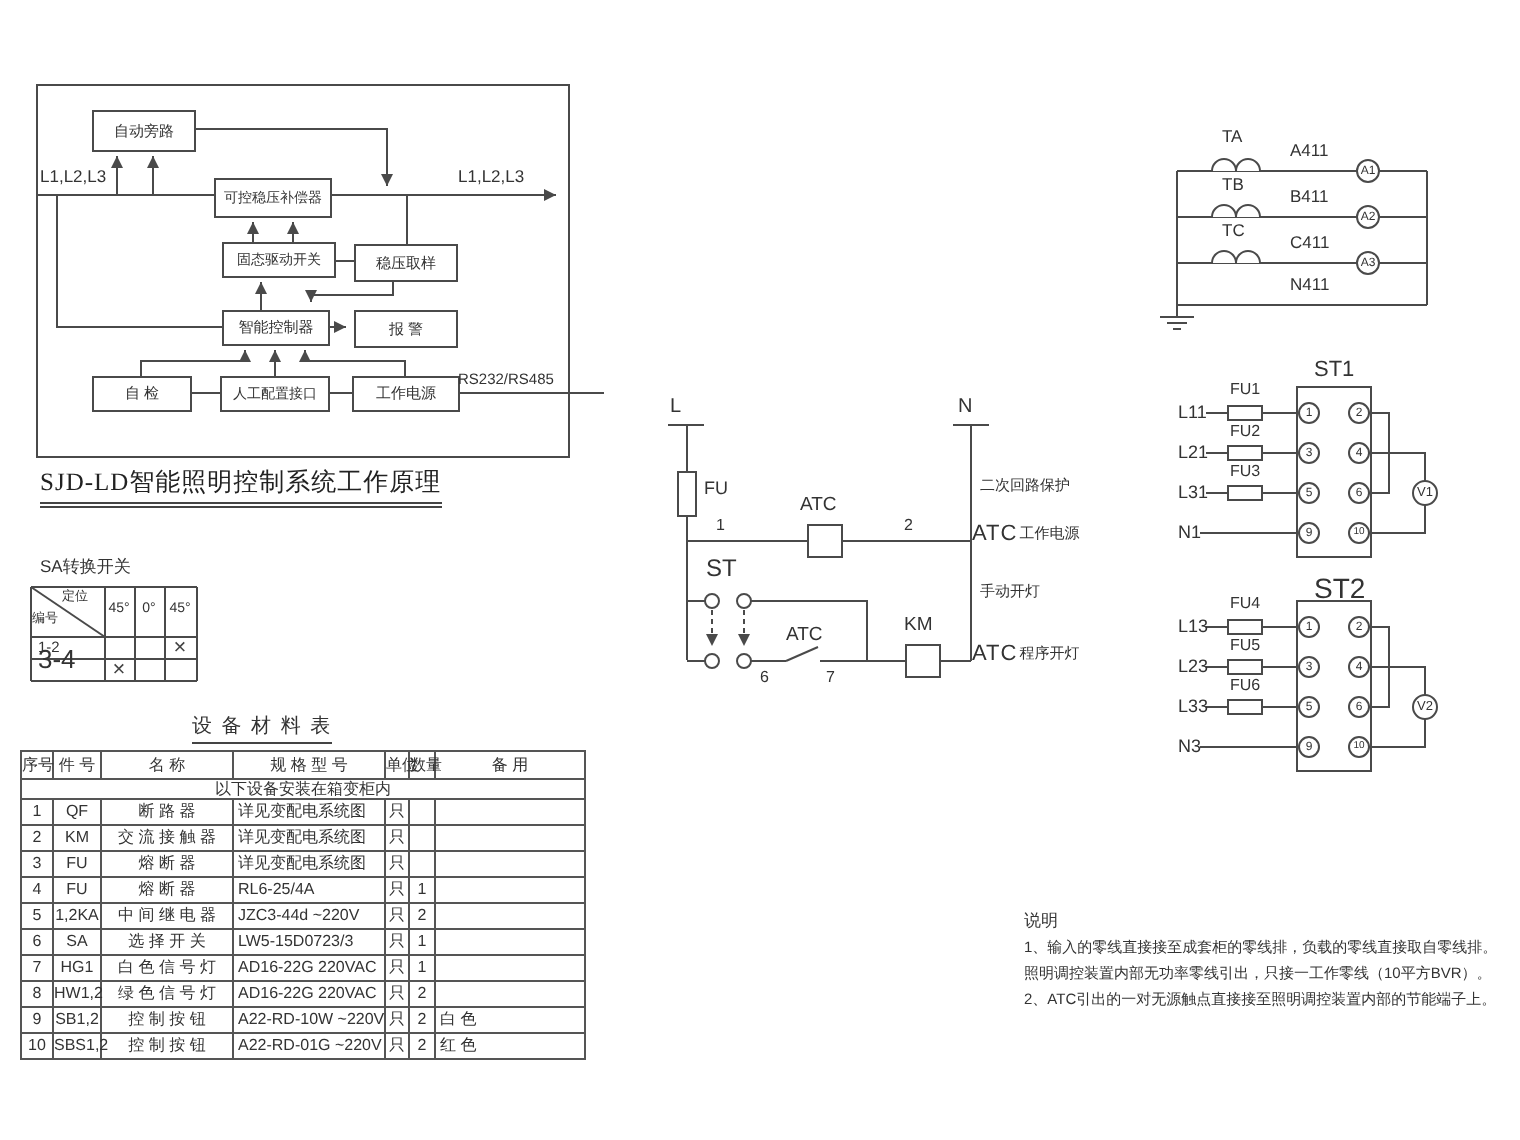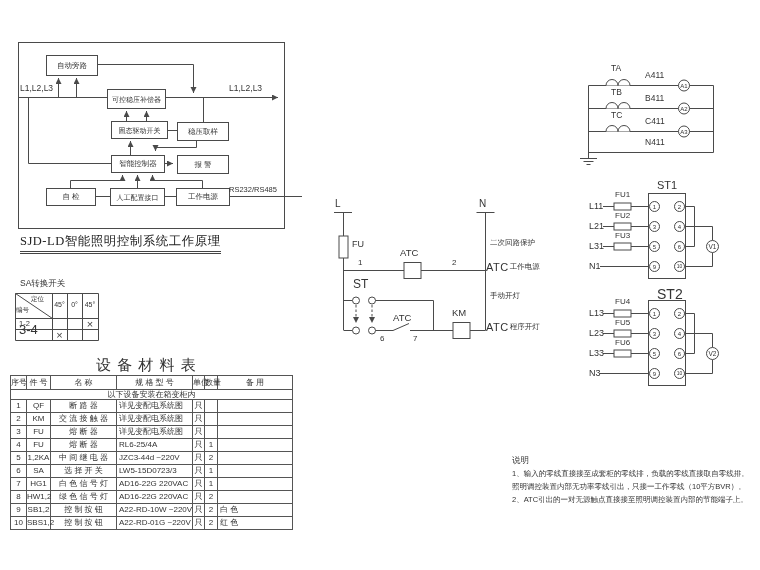--- a/index.html
+++ b/index.html
@@ -5,21 +5,21 @@
   html,body{margin:0;padding:0;background:#e8e8e8;}
   .canvas{position:relative;width:760px;height:570px;background:#ffffff;overflow:hidden;
           font-family:"Liberation Sans",sans-serif;color:#333;}
   svg.lines{position:absolute;left:0;top:0;}
   .bx{position:absolute;border:1px solid #4a4a4a;background:#fff;display:flex;align-items:center;
       justify-content:center;font-size:7.5px;color:#333;white-space:nowrap;line-height:1;}
   .lbl{position:absolute;font-size:9px;color:#333;white-space:nowrap;line-height:1.15;}
   .ctr{text-align:center;}
   .main-title{position:absolute;font-size:12.5px;letter-spacing:0.5px;color:#222;
       border-bottom:3px double #444;padding-bottom:1px;font-family:"Liberation Serif",serif;text-align:right;}
-  .tbl-title{position:absolute;font-size:15px;letter-spacing:1px;color:#333;
+  .tbl-title{position:absolute;font-size:10px;letter-spacing:1px;color:#333;
       border-bottom:1px solid #444;padding-bottom:1px;}
   .anno{display:flex;align-items:center;gap:1px;justify-content:flex-end;}
   .anno-prefix{font-size:11px;letter-spacing:0.5px;}
   .anno-text{font-size:7.5px;}
   .xmark{position:absolute;font-size:11px;line-height:10px;text-align:center;color:#444;}
   .term{position:absolute;width:10px;text-align:center;font-size:6px;color:#333;line-height:1;}
   .meterlbl{position:absolute;width:14px;text-align:center;font-size:6px;color:#333;line-height:1;}
   table.eq{position:absolute;left:10px;top:375px;width:282px;border-collapse:collapse;
       table-layout:fixed;background:#fff;}
   table.eq th,table.eq td{border:1px solid #555;font-size:8px;font-weight:normal;padding:0;

